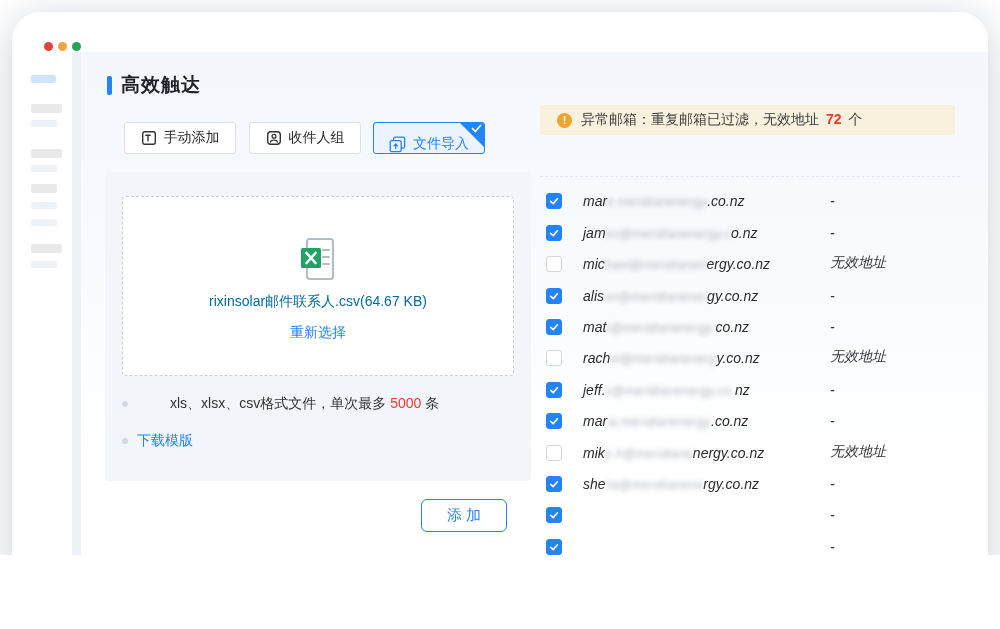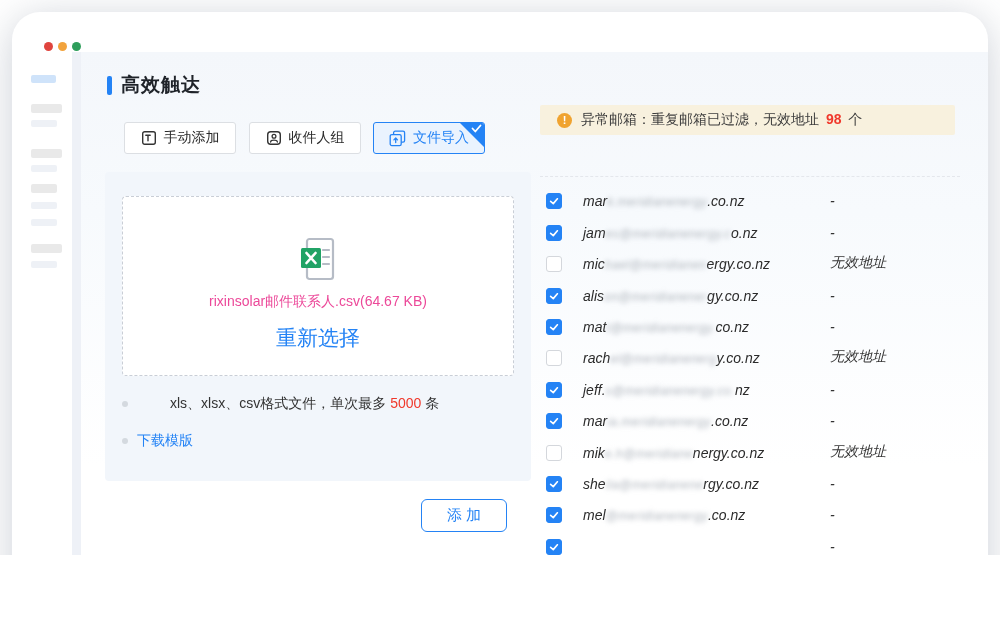--- a/index.html
+++ b/index.html
@@ -36,22 +36,22 @@
   .tab.active { background:#eaf3fe; border:1px solid #2483f5; color:#2483f5; overflow:hidden; }
   .corner { position:absolute; top:0; right:0; width:0; height:0;
             border-top:24px solid #2483f5; border-left:24px solid transparent; }
   .corner-check { position:absolute; top:1px; right:2px; }
 
   
   .panel { position:absolute; left:105px; top:172px; width:426px; height:309px; background:#f2f6fb; border-radius:4px; }
   .dropzone { position:absolute; left:17px; top:24px; width:392px; height:180px; background:#fff;
               border:1px dashed #c9ced6; border-radius:4px; text-align:center; }
   .excel-icon { margin-top:40px; }
-  .filename { margin-top:8px; font-size:14px; color:#ec4899; }
-  .reselect { margin-top:13px; font-size:21px; color:#2483f5; cursor:pointer; display:inline-block; }
+  .filename { margin-top:8px; font-size:14px; color:#0369a1; }
+  .reselect { margin-top:13px; font-size:14px; color:#2483f5; cursor:pointer; display:inline-block; }
   .hint { position:absolute; left:17px; font-size:14px; color:#333; display:flex; align-items:center; }
   .hint .bullet { width:6px; height:6px; border-radius:50%; background:#d4d9df; margin-right:9px; }
   .hint .red { color:#f0382b; }
   .hint a.link { color:#2483f5; text-decoration:none; cursor:pointer; }
 
   .add-btn { position:absolute; left:421px; top:499px; width:86px; height:33px; background:#fff;
              border:1px solid #2483f5; border-radius:6px; color:#2483f5; font-size:15px;
              display:flex; align-items:center; justify-content:center; cursor:pointer; }
 
   
@@ -120,21 +120,21 @@
 
   <div class="tab" style="left:249px;">
     <svg width="16" height="16" viewBox="0 0 16 16">
       <rect x="1.7" y="1.7" width="12.6" height="12.6" rx="3" fill="none" stroke="#333" stroke-width="1.4"></rect>
       <circle cx="8" cy="6.3" r="1.9" fill="none" stroke="#333" stroke-width="1.3"></circle>
       <path d="M4.6 12 c0-2.4 6.8-2.4 6.8 0" fill="none" stroke="#333" stroke-width="1.3" stroke-linecap="round"></path>
     </svg>
     <span>收件人组</span>
   </div>
 
-  <div class="tab active" style="left:373px;">
+  <div class="tab active" style="left:373px;align-items:flex-end;">
     <svg width="17" height="17" viewBox="0 0 17 17">
       <rect x="4.6" y="1.2" width="11" height="11" rx="1.6" fill="none" stroke="#2483f5" stroke-width="1.3"></rect>
       <rect x="1.2" y="4.6" width="11" height="11" rx="1.6" fill="#eaf3fe" stroke="#2483f5" stroke-width="1.3"></rect>
       <path d="M6.7 12.6 V8.4 M4.9 9.9 L6.7 8 l1.8 1.9" fill="none" stroke="#2483f5" stroke-width="1.3" stroke-linecap="round" stroke-linejoin="round"></path>
     </svg>
     <span>文件导入</span>
     <span class="corner"></span>
     <svg class="corner-check" width="11" height="10" viewBox="0 0 11 10">
       <path d="M1.5 4.5 L4.3 7.5 L9.5 1.5" fill="none" stroke="#fff" stroke-width="1.8" stroke-linecap="round" stroke-linejoin="round"></path>
     </svg>
@@ -158,21 +158,21 @@
     <div class="hint" style="top:260px;">
       <span class="bullet"></span>
       <a class="link">下载模版</a>
     </div>
   </div>
 
   <button class="add-btn">添 加</button>
 
   <div class="banner">
     <span class="warn-ic">!</span>
-    <span><span>异常邮箱：重复邮箱已过滤，无效地址 </span><span class="red">98</span><span> 个</span></span>
+    <span><span>异常邮箱：重复邮箱已过滤，无效地址 </span><span class="red">72</span><span> 个</span></span>
   </div>
 
 
   <div class="elist">
 
       <div class="erow">
         <span class="cb on">
           <svg width="12" height="12" viewBox="0 0 16 16">
             <path d="M3.5 8.5 L7 11.5 L12.5 5" fill="none" stroke="#fff" stroke-width="2.2" stroke-linecap="round" stroke-linejoin="round"></path>
           </svg>
@@ -270,21 +270,20 @@
         <span class="email"><span class="p">she</span><span class="b">ila@meridianene</span><span class="s">rgy.co.nz</span></span>
         <span class="status">-</span>
       </div>
 
       <div class="erow">
         <span class="cb on">
           <svg width="12" height="12" viewBox="0 0 16 16">
             <path d="M3.5 8.5 L7 11.5 L12.5 5" fill="none" stroke="#fff" stroke-width="2.2" stroke-linecap="round" stroke-linejoin="round"></path>
           </svg>
         </span>
-        <span class="email"><span class="p">mel</span><span class="b">@meridianenergy</span><span class="s">.co.nz</span></span>
         <span class="status">-</span>
       </div>
 
       <div class="erow">
         <span class="cb on">
           <svg width="12" height="12" viewBox="0 0 16 16">
             <path d="M3.5 8.5 L7 11.5 L12.5 5" fill="none" stroke="#fff" stroke-width="2.2" stroke-linecap="round" stroke-linejoin="round"></path>
           </svg>
         </span>
         <span class="status">-</span>

